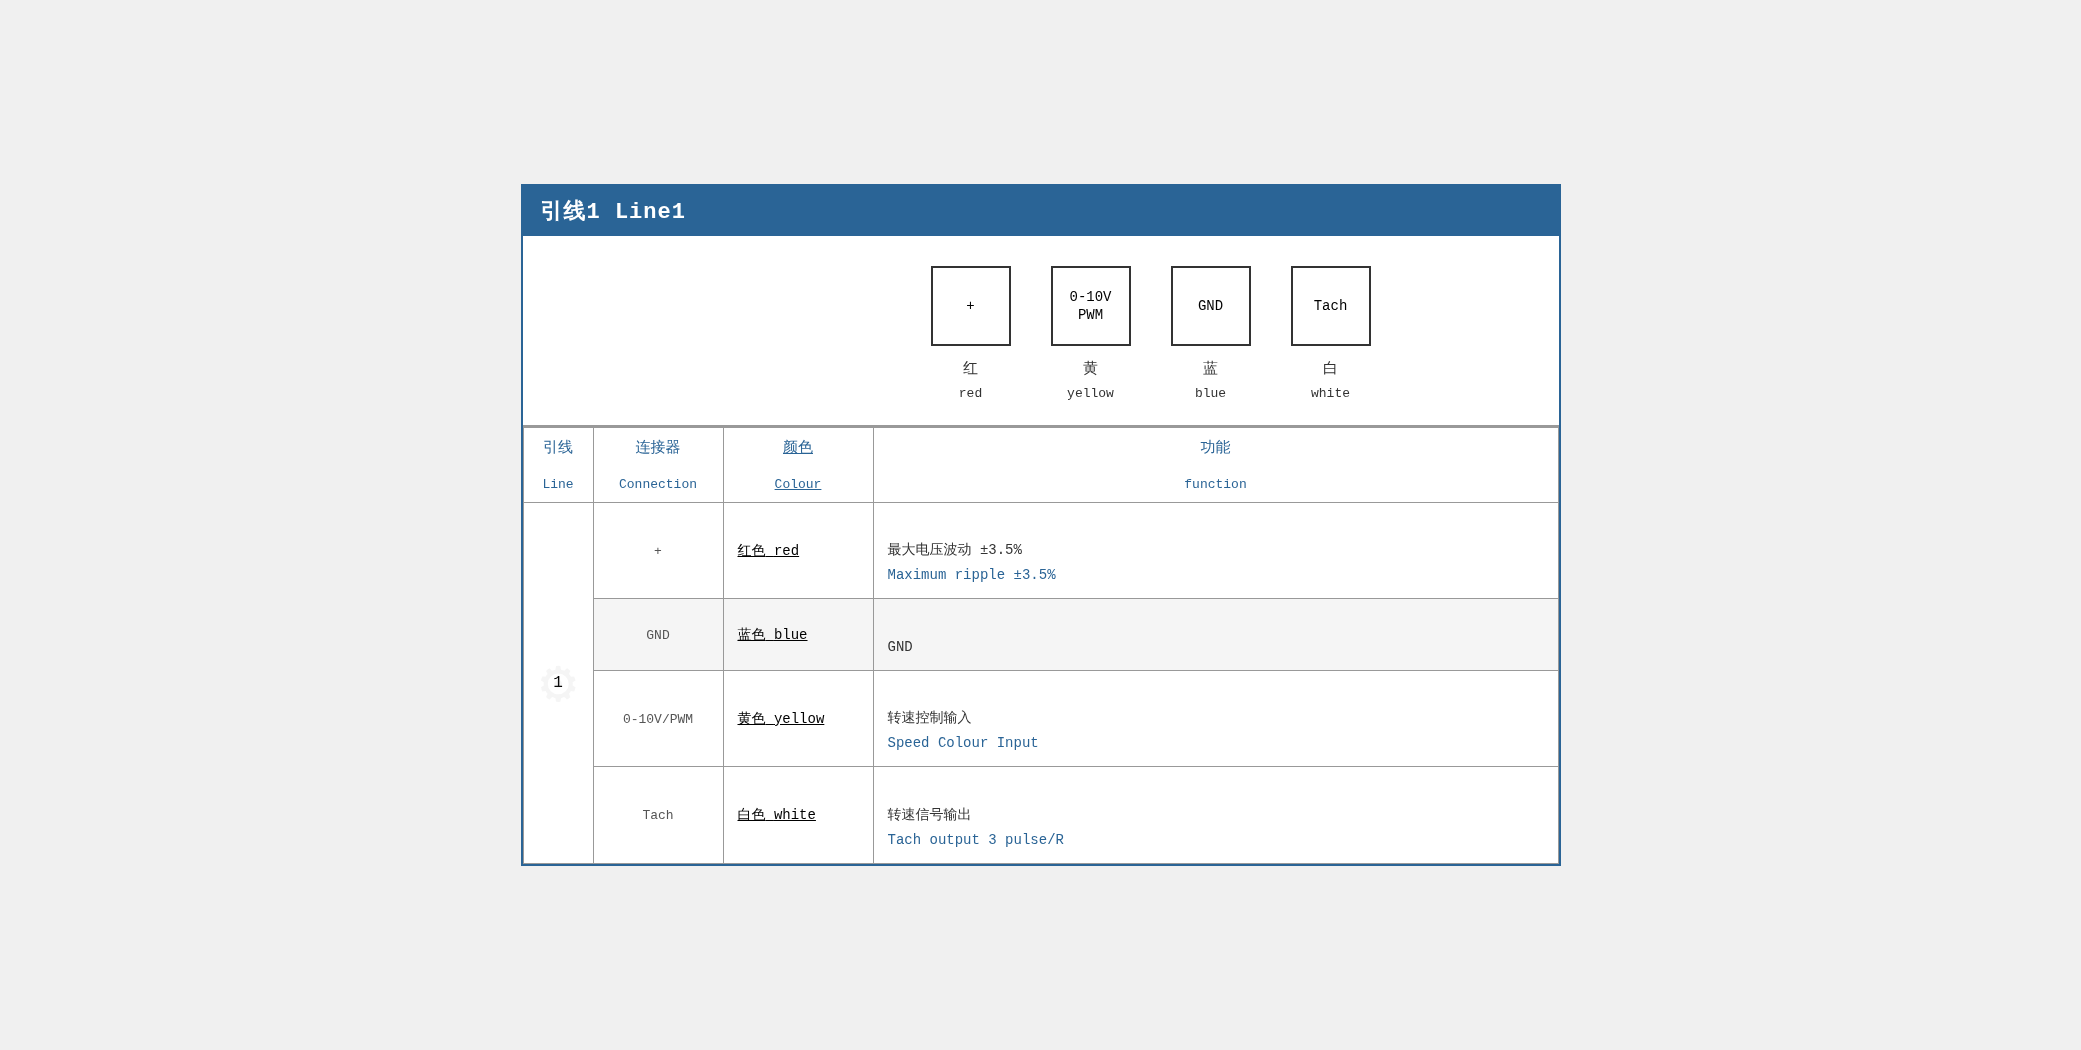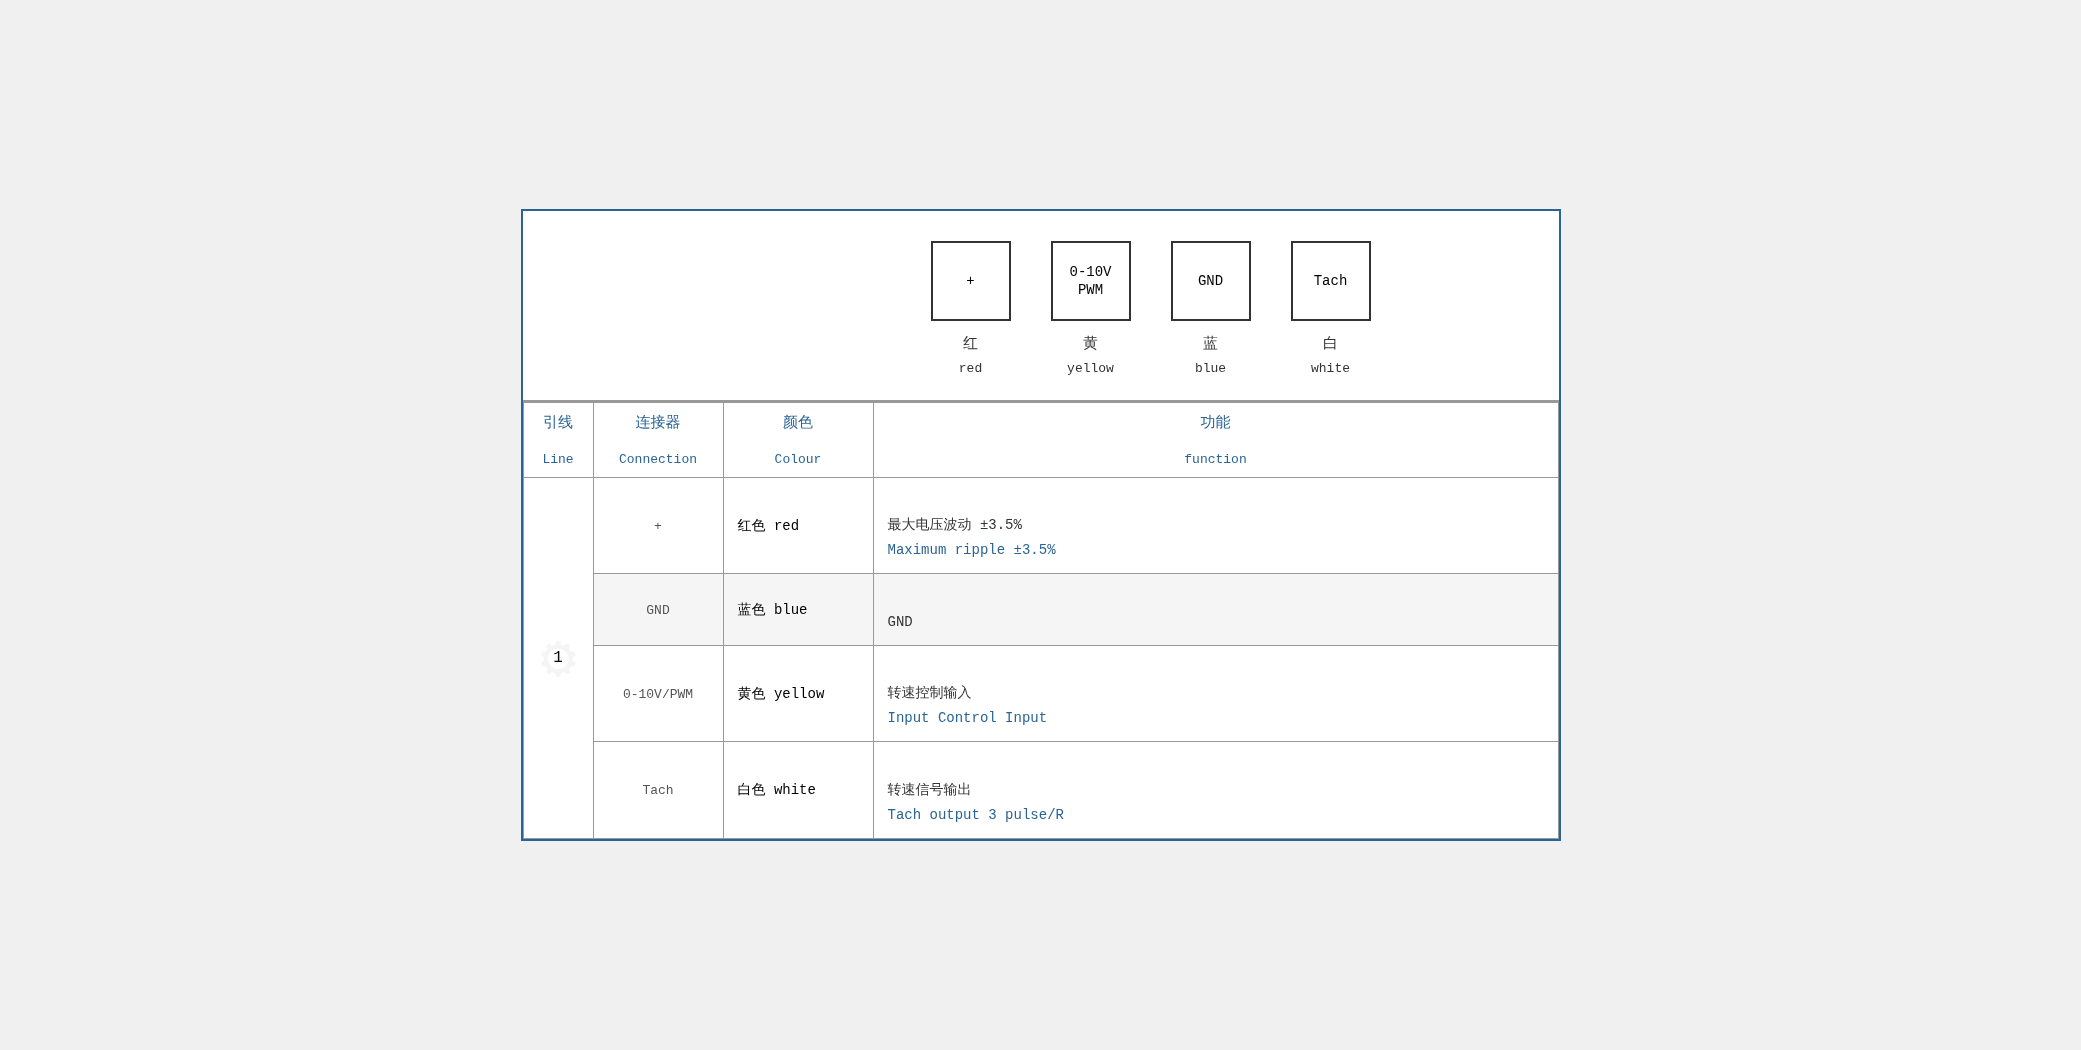--- a/index.html
+++ b/index.html
@@ -129,20 +129,21 @@
       font-family: Liberation Mono, monospace;
     }
 
     .col-conn {
       width: 120px;
       text-align: center;
     }
 
     .col-color {
       width: 140px;
+      text-decoration: underline;
     }
 
     .col-func {
       width: auto;
     }
 
     .line-number-cell {
       text-align: center;
       font-size: 16px;
       vertical-align: middle;
@@ -212,20 +213,23 @@
 
     .func-en {
       color: #2a6496;
     }
   </style>
 </head>
 <body>
 
 <div class="main-container">
 
+  <div class="title-bar">
+    <span>引线1 Line1</span>
+  </div>
 
   <div class="diagram-section">
     <div class="diagram-inner">
       <div class="connector-boxes">
         <div class="connector-box">+</div>
         <div class="connector-box">0-10V<br>PWM</div>
         <div class="connector-box">GND</div>
         <div class="connector-box">Tach</div>
       </div>
       <div class="connector-labels">
@@ -318,21 +322,21 @@
           <td class="col-conn">
             <span class="conn-label">0-10V/PWM</span>
           </td>
           <td class="col-color">
             <span>黄色</span>
             <span>yellow</span>
           </td>
           <td class="col-func">
             <span class="func-text">
               <span class="zh-line func-zh">转速控制输入</span>
-              <span class="en-line func-en">Input Control Input</span>
+              <span class="en-line func-en">Speed Colour Input</span>
             </span>
           </td>
         </tr>
 
         <tr class="row-tach">
           <td class="col-conn">
             <span class="conn-label">Tach</span>
           </td>
           <td class="col-color">
             <span>白色</span>

